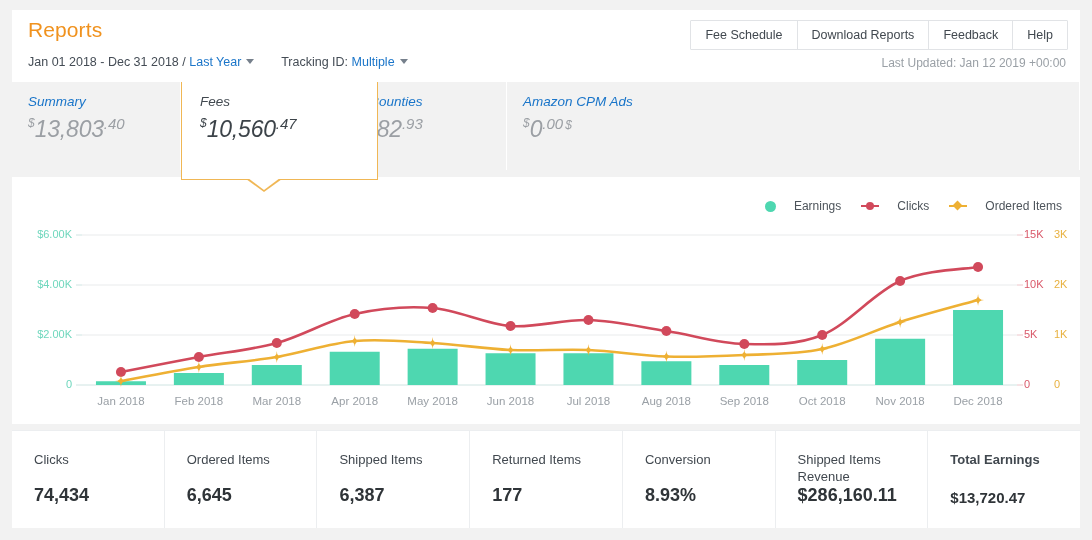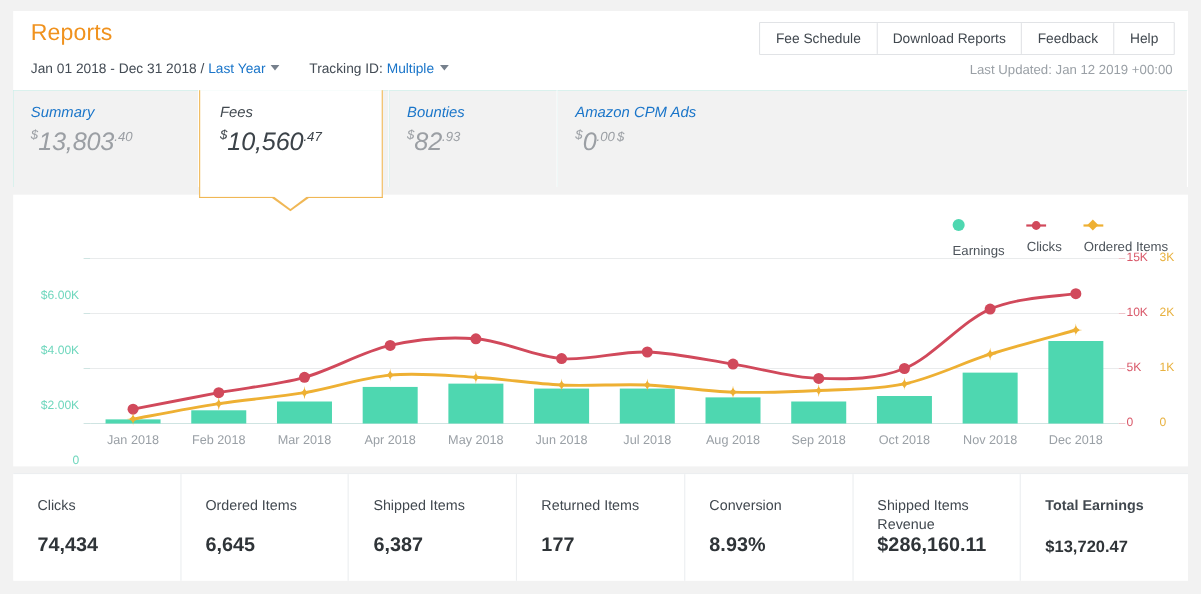--- a/index.html
+++ b/index.html
@@ -113,34 +113,34 @@
   }
   .tabcard .amount .cur {
     font-size: 12px;
     vertical-align: 10px;
   }
   .tabcard .amount .main {
     font-size: 23px;
     letter-spacing: -.2px;
   }
   .tabcard .amount .cents {
-    font-size: 12px;
+    font-size: 15px;
     vertical-align: 8px;
   }
   .tabcard .amount .trail {
     font-size: 12px;
     vertical-align: 8px;
     margin-left: 2px;
   }
 
   
   .tabcard.active {
     position: absolute;
     left: 169px; top: 0;
-    width: 167px;
+    width: 197px;
     height: 98px;
     background: #ffffff;
     border: 1px solid #f0b755;
     border-top: none;
     z-index: 5;
     padding: 12px 16px 0 18px;
   }
   .tabcard.active .tlabel { color: #41484f; }
   .tabcard.active .amount { color: #3c4349; }
   .notch-outer, .notch-inner {
@@ -171,21 +171,21 @@
   }
   .legend {
     position: absolute;
     right: 18px; top: 22px;
     display: flex;
     align-items: center;
     gap: 20px;
     font-size: 12px;
     color: #4d545b;
   }
-  .legend .item { display: flex; align-items: flex-start; gap: 11px; cursor: pointer; flex-direction: column; }
+  .legend .item { display: flex; align-items: center; gap: 18px; cursor: pointer; }
   .lg-dot {
     width: 11px; height: 11px; border-radius: 50%;
     display: inline-block;
   }
   .lg-line {
     position: relative;
     width: 18px; height: 2px;
     display: inline-block;
   }
   .lg-line .mk {
@@ -201,21 +201,21 @@
   .plot {
     position: absolute;
     left: 0; top: 0;
     width: 1068px; height: 247px;
   }
   .ylabel-left, .ylabel-r1, .ylabel-r2 {
     position: absolute;
     font-size: 11px;
     white-space: nowrap;
   }
-  .ylabel-left { color: #6fd7bd; text-align: right; margin-top: 35px; }
+  .ylabel-left { color: #6fd7bd; text-align: right; }
   .ylabel-r1 { color: #d9596a; }
   .ylabel-r2 { color: #e8b13f; }
   .xlabel {
     position: absolute;
     font-size: 11.5px;
     color: #9aa0a6;
     text-align: center;
     white-space: nowrap;
   }
 

